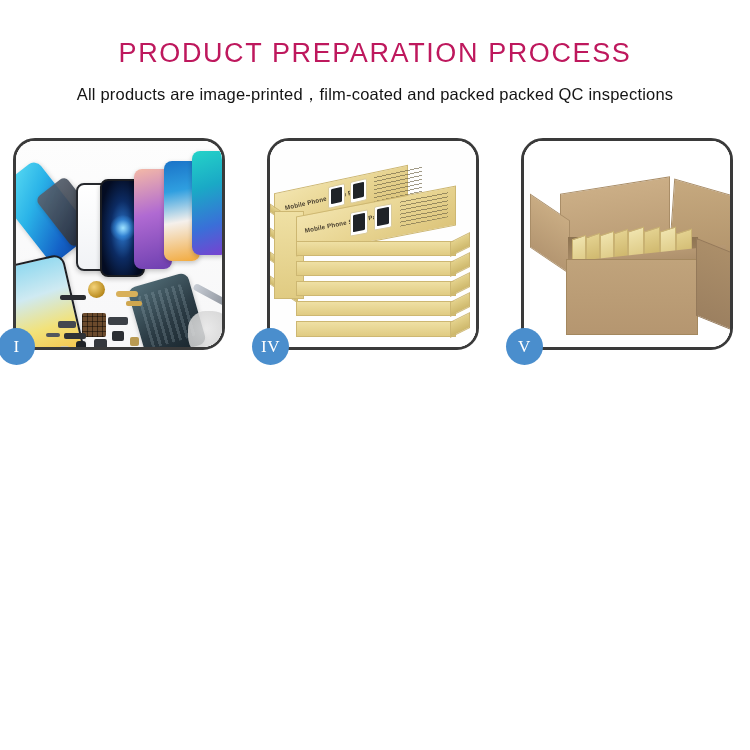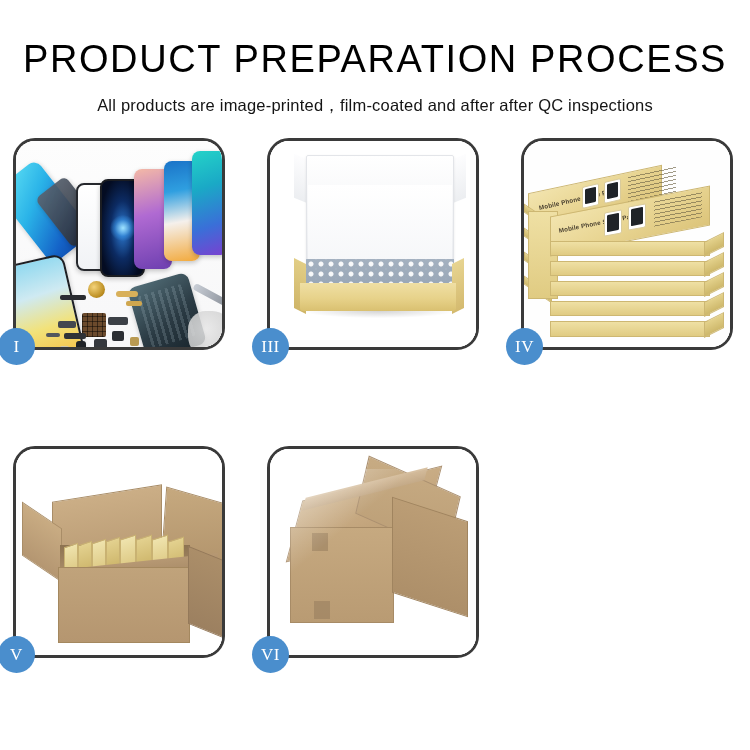--- a/index.html
+++ b/index.html
@@ -8,22 +8,22 @@
     background: #ffffff;
     font-family: "Liberation Sans", sans-serif;
     overflow: hidden;
   }
   .page { position: relative; width: 750px; height: 750px; background: #fff; }
 
   
   .header { position: absolute; top: 0; left: 0; width: 750px; text-align: center; }
   .title {
     font-family: "Liberation Sans", sans-serif;
-    font-size: 38px; font-weight: 400; letter-spacing: 1.6px;
-    color: #000000; line-height: 1; padding-top: 40px;
+    font-size: 27px; font-weight: 400; letter-spacing: 1.6px;
+    color: #be185d; line-height: 1; padding-top: 40px;
     white-space: nowrap;
   }
   .subtitle {
     font-family: "Liberation Sans", sans-serif;
     font-size: 16.5px; font-weight: 400; letter-spacing: 0.2px;
     color: #141414; padding-top: 17px; white-space: nowrap;
   }
 
   
   .grid {
@@ -253,21 +253,21 @@
     background: linear-gradient(140deg, rgba(255,255,255,.55), rgba(255,255,255,0) 35%);
     pointer-events:none; }
 </style>
 </head>
 <body>
 
 <div class="page">
 
   <div class="header">
     <div class="title">PRODUCT PREPARATION PROCESS</div>
-    <div class="subtitle">All products are image-printed，film-coated and after after QC inspections</div>
+    <div class="subtitle">All products are image-printed，film-coated and packed packed QC inspections</div>
   </div>
 
   <div class="grid">
 
     <div class="panel">
       <div class="panel-inner">
         <div class="scene-phones">
           <div class="ph ph-a"></div>
           <div class="ph ph-a2"></div>
           <div class="ph ph-b"></div>
@@ -292,36 +292,20 @@
           <div class="part p11"></div>
           <div class="part p12"></div>
           <div class="tweez"></div>
           <div class="hand"></div>
         </div>
       </div>
       <div class="badge">I</div>
     </div>
 
 
-    <div class="panel">
-      <div class="panel-inner">
-        <div class="scene-flat">
-          <div class="flat-lid-l"></div>
-          <div class="flat-lid-r"></div>
-          <div class="flat-lid"></div>
-          <div class="flat-foam"></div>
-          <div class="flat-bubble"></div>
-          <div class="flat-side-l"></div>
-          <div class="flat-side-r"></div>
-          <div class="flat-front"></div>
-          <div class="flat-shadow"></div>
-        </div>
-      </div>
-      <div class="badge">III</div>
-    </div>
 
     <div class="panel">
       <div class="panel-inner">
         <div class="scene-stack">
 
           <div class="sb sb-top" style="left:4px; top:38px; width:134px; height:36px; transform: skewY(-12deg);"></div>
           <div class="lbl" style="left:14px; top:54px; transform: rotate(-13deg);">Mobile Phone Spare Parts</div>
           <div class="thumb" style="left:58px; top:44px; width:17px; height:22px; transform: skewY(-12deg);">
               <i></i>
             </div>
@@ -379,30 +363,15 @@
           <div class="yb yb-dark" style="left:152px; top:90px; width:16px; height:30px; transform: skewY(-18deg);"></div>
 
           <div class="cf-frontflap"></div>
           <div class="carton-body"></div>
           <div class="carton-side"></div>
         </div>
       </div>
       <div class="badge">V</div>
     </div>
 
-    <div class="panel">
-      <div class="panel-inner">
-        <div class="scene-sealed">
-          <div class="sx-top"></div>
-          <div class="sx-top2"></div>
-          <div class="sx-tape"></div>
-          <div class="sx-front-solid"></div>
-          <div class="sx-right"></div>
-          <div class="sx-tab" style="left:42px; top:84px;"></div>
-          <div class="sx-tab" style="left:44px; top:152px;"></div>
-          <div class="sx-wrap"></div>
-        </div>
-      </div>
-      <div class="badge">VI</div>
-    </div>
 
   </div>
 </div>
 
 </body></html>

